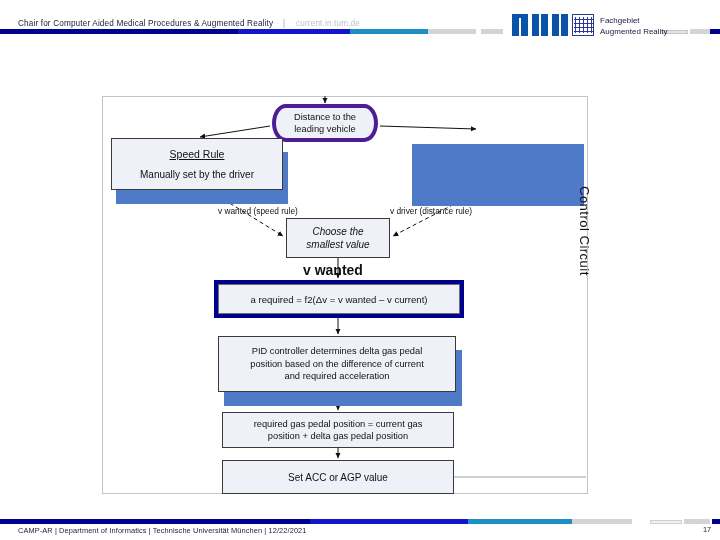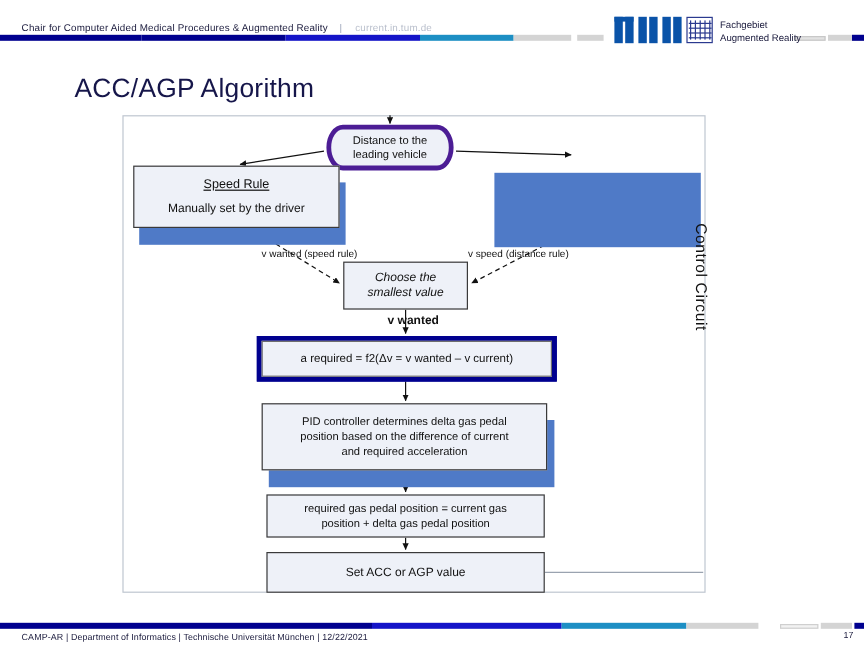--- a/index.html
+++ b/index.html
@@ -86,21 +86,21 @@
 
   #shadow-fdr{left:312px;top:48px;width:172px;height:62px;}
   #box-fdr{left:307px;top:34px;width:172px;height:62px;font-size:8.8px;line-height:11px;}
   #box-fdr .ttl{font-size:9.6px;margin-bottom:4px;}
 
   #box-choose{left:186px;top:122px;width:104px;height:40px;font-size:10px;line-height:13px;font-style:italic;}
 
   .lbl{position:absolute;font-size:8.3px;color:#111;white-space:nowrap;}
   #lbl-speedrule{left:72px;top:110px;margin-left:46px;}
   #lbl-distrule{left:290px;top:110px;}
-  #lbl-vwanted{left:203px;top:166px;font-weight:bold;font-size:10px;margin-left:20px;}
+  #lbl-vwanted{left:203px;top:166px;font-weight:bold;font-size:14px;}
 
   #box-areq-outer{position:absolute;left:114px;top:184px;width:250px;height:38px;border:4px solid #00008f;box-sizing:border-box;background:#00008f;}
   #box-areq{left:118px;top:188px;width:242px;height:30px;font-size:9.6px;border:1px solid #6e6e6e;background:#eef1f8;}
 
   #shadow-pid{left:124px;top:254px;width:238px;height:56px;}
   #box-pid{left:118px;top:240px;width:238px;height:56px;font-size:9.3px;line-height:12.5px;padding:0 6px;}
 
   #box-req{left:122px;top:316px;width:232px;height:36px;font-size:9.3px;line-height:12.5px;}
 
   #box-set{left:122px;top:364px;width:232px;height:34px;font-size:10px;}
@@ -168,21 +168,20 @@
       <i style="left:1px;top:12px;width:19px;height:1px;"></i>
       <i style="left:1px;top:16px;width:19px;height:1px;"></i>
     </div>
 
     <div class="fg-label">
       <div>Fachgebiet</div>
       <div>Augmented Reality</div>
     </div>
   </div>
 
-  <div class="title">ACC/AGP Algorithm</div>
 
   <div class="diagram">
     <div class="diag-border"></div>
 
     <svg class="wires" viewBox="0 0 488 400">
       <defs>
         <marker id="ah" markerWidth="7" markerHeight="7" refX="5.2" refY="2.6" orient="auto">
           <path d="M0,0 L5.5,2.6 L0,5.2 Z" fill="#111"></path>
         </marker>
       </defs>
@@ -215,21 +214,21 @@
 
     <div class="shadow" id="shadow-speed"></div>
     <div class="box" id="box-speed">
       <span class="ttl hdr-u">Speed Rule</span>
       <span>Manually set by the driver</span>
     </div>
 
     <div class="shadow" id="shadow-fdr"></div>
 
     <div class="lbl" id="lbl-speedrule">v wanted (speed rule)</div>
-    <div class="lbl" id="lbl-distrule">v speed (distance rule)</div>
+    <div class="lbl" id="lbl-distrule">v driver (distance rule)</div>
 
     <div class="box" id="box-choose">
       <span>Choose the</span>
       <span>smallest value</span>
     </div>
 
     <div class="lbl" id="lbl-vwanted">v wanted</div>
 
     <div id="box-areq-outer"></div>
     <div class="box" id="box-areq">

